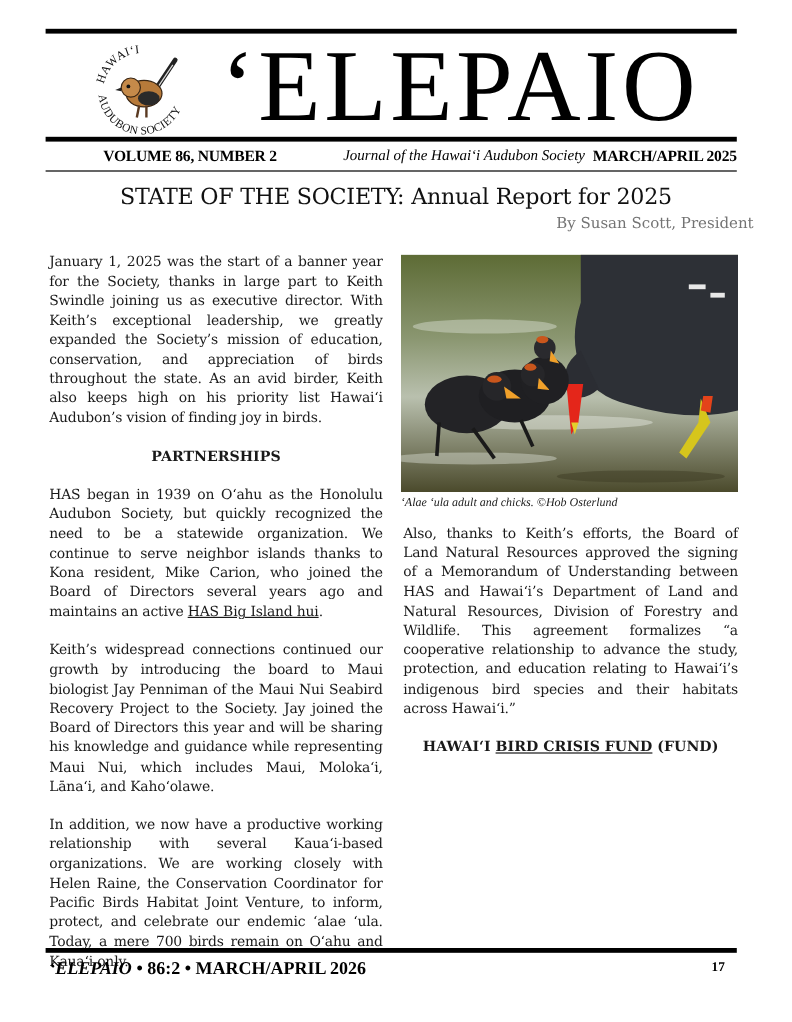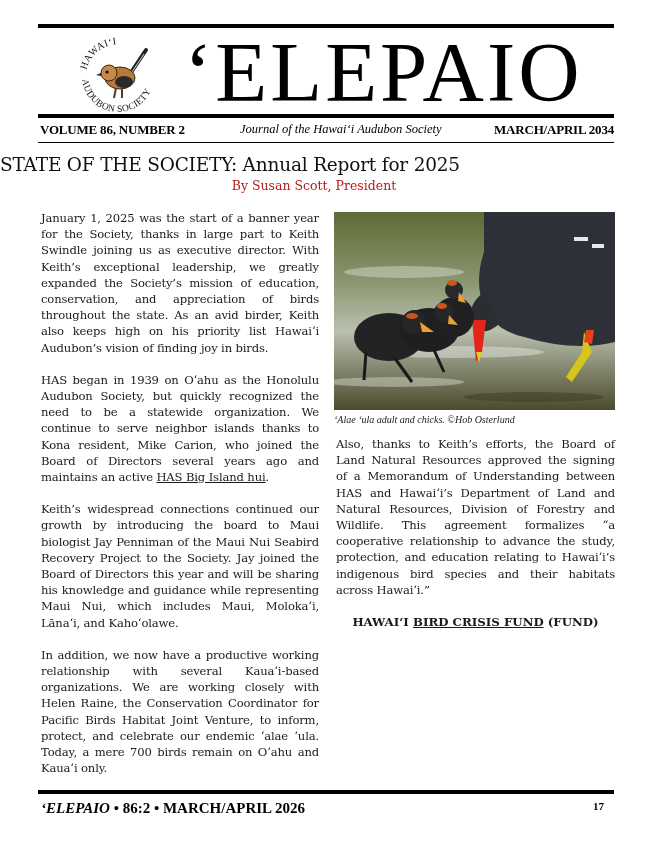--- a/index.html
+++ b/index.html
@@ -6,27 +6,27 @@
   body { width:660px; height:852px; position:relative; overflow:hidden; font-family:"DejaVu Serif", serif; color:#1a1a1a; }
   .rule { position:absolute; left:38px; width:576px; background:#000; }
   #rule-top { top:24px; height:4px; }
   #rule-mid { top:114px; height:4px; }
   #rule-thin { top:142px; height:1px; }
   #rule-foot { top:790px; height:4px; }
 
   #logo { position:absolute; left:72px; top:36px; width:94px; height:78px; }
   #masthead { position:absolute; left:184px; top:26px; font-family:"Liberation Serif", serif; font-size:85px; letter-spacing:3px; line-height:92px; color:#000; white-space:nowrap; }
 
-  .meta { position:absolute; top:122px; font-family:"Liberation Serif", serif; font-size:13px; color:#000; }
+  .meta { position:absolute; top:122px; font-family:"Liberation Serif", serif; font-size:13px; color:#000;margin-left:46px; }
   #meta-volume { left:40px; font-weight:bold; letter-spacing:-0.2px; }
   #meta-journal { left:240px; font-style:italic; font-size:12.5px; }
   #meta-date { right:46px; font-weight:bold; letter-spacing:-0.2px; }
 
-  #headline { position:absolute; left:0; width:660px; top:154px; font-size:18.5px; color:#111; letter-spacing:-0.2px; font-family:"DejaVu Serif", serif; }
-  #byline { position:absolute; left:0; width:628px; top:178px; text-align:center; font-size:12.5px; color:#b91c1c; }
+  #headline { position:absolute; left:0; width:660px; top:154px; text-align:center; font-size:18.5px; color:#111; letter-spacing:-0.2px; font-family:"DejaVu Serif", serif; }
+  #byline { position:absolute; left:0; width:628px; top:178px; text-align:right; font-size:12.5px; color:#737373; }
 
   .col { position:absolute; font-size:11.6px; line-height:16.2px; text-align:justify; color:#1a1a1a; letter-spacing:-0.15px; }
   #col-left { left:41px; top:210px; width:278px; }
   #col-right { left:336px; top:436px; width:279px; }
   .col p { margin:0 0 16px 0; }
   .col h3 { margin:0 0 16px 0; font-size:11.8px; text-align:center; font-weight:bold; letter-spacing:0; }
   .col a, h3 a { color:#1a1a1a; text-decoration:underline; }
 
   #photo { position:absolute; left:334px; top:212px; width:281px; height:198px; overflow:hidden; }
   #caption { position:absolute; left:334px; top:414px; width:281px; text-align:left; font-style:italic; font-size:10px; font-family:"Liberation Serif", serif; color:#222; }
@@ -59,29 +59,30 @@
     <line x1="50" y1="52" x2="50" y2="62" stroke="#5a3a22" stroke-width="2"></line>
   </svg>
 </div>
 
 <div id="masthead">‘ELEPAIO</div>
 
 <div class="rule" id="rule-mid"></div>
 
 <div class="meta" id="meta-volume">VOLUME 86, NUMBER 2</div>
 <div class="meta" id="meta-journal">Journal of the Hawai‘i Audubon Society</div>
-<div class="meta" id="meta-date">MARCH/APRIL 2034</div>
+<div class="meta" id="meta-date">MARCH/APRIL 2025</div>
 
 <div class="rule" id="rule-thin"></div>
 
 <div id="headline">STATE OF THE SOCIETY: Annual Report for 2025</div>
 <div id="byline">By Susan Scott, President</div>
 
 <div class="col" id="col-left">
   <p>January 1, 2025 was the start of a banner year for the Society, thanks in large part to Keith Swindle joining us as executive director. With Keith’s exceptional leadership, we greatly expanded the Society’s mission of education, conservation, and appreciation of birds throughout the state. As an avid birder, Keith also keeps high on his priority list Hawai‘i Audubon’s vision of finding joy in birds.</p>
+  <h3>PARTNERSHIPS</h3>
   <p><span>HAS began in 1939 on O‘ahu as the Honolulu Audubon Society, but quickly recognized the need to be a statewide organization.  We continue to serve neighbor islands thanks to Kona resident, Mike Carion, who joined the Board of Directors several years ago and maintains an active </span><a href="#">HAS Big Island hui</a><span>.</span></p>
   <p>Keith’s widespread connections continued our growth by introducing the board to Maui biologist Jay Penniman of the Maui Nui Seabird Recovery Project to the Society. Jay joined the Board of Directors this year and will be sharing his knowledge and guidance while representing Maui Nui, which includes Maui, Moloka‘i, Lāna‘i, and Kaho‘olawe.</p>
   <p>In addition, we now have a productive working relationship with several Kaua‘i-based organizations. We are working closely with Helen Raine, the Conservation Coordinator for Pacific Birds Habitat Joint Venture, to inform, protect, and celebrate our endemic ‘alae ‘ula. Today, a mere 700 birds remain on O‘ahu and Kaua‘i only.</p>
 </div>
 
 <div id="photo">
   <svg width="281" height="198" viewBox="0 0 281 198">
     <defs>
       <linearGradient id="water" x1="0" y1="0" x2="0" y2="1">
         <stop offset="0" stop-color="#5d6b35"></stop>

